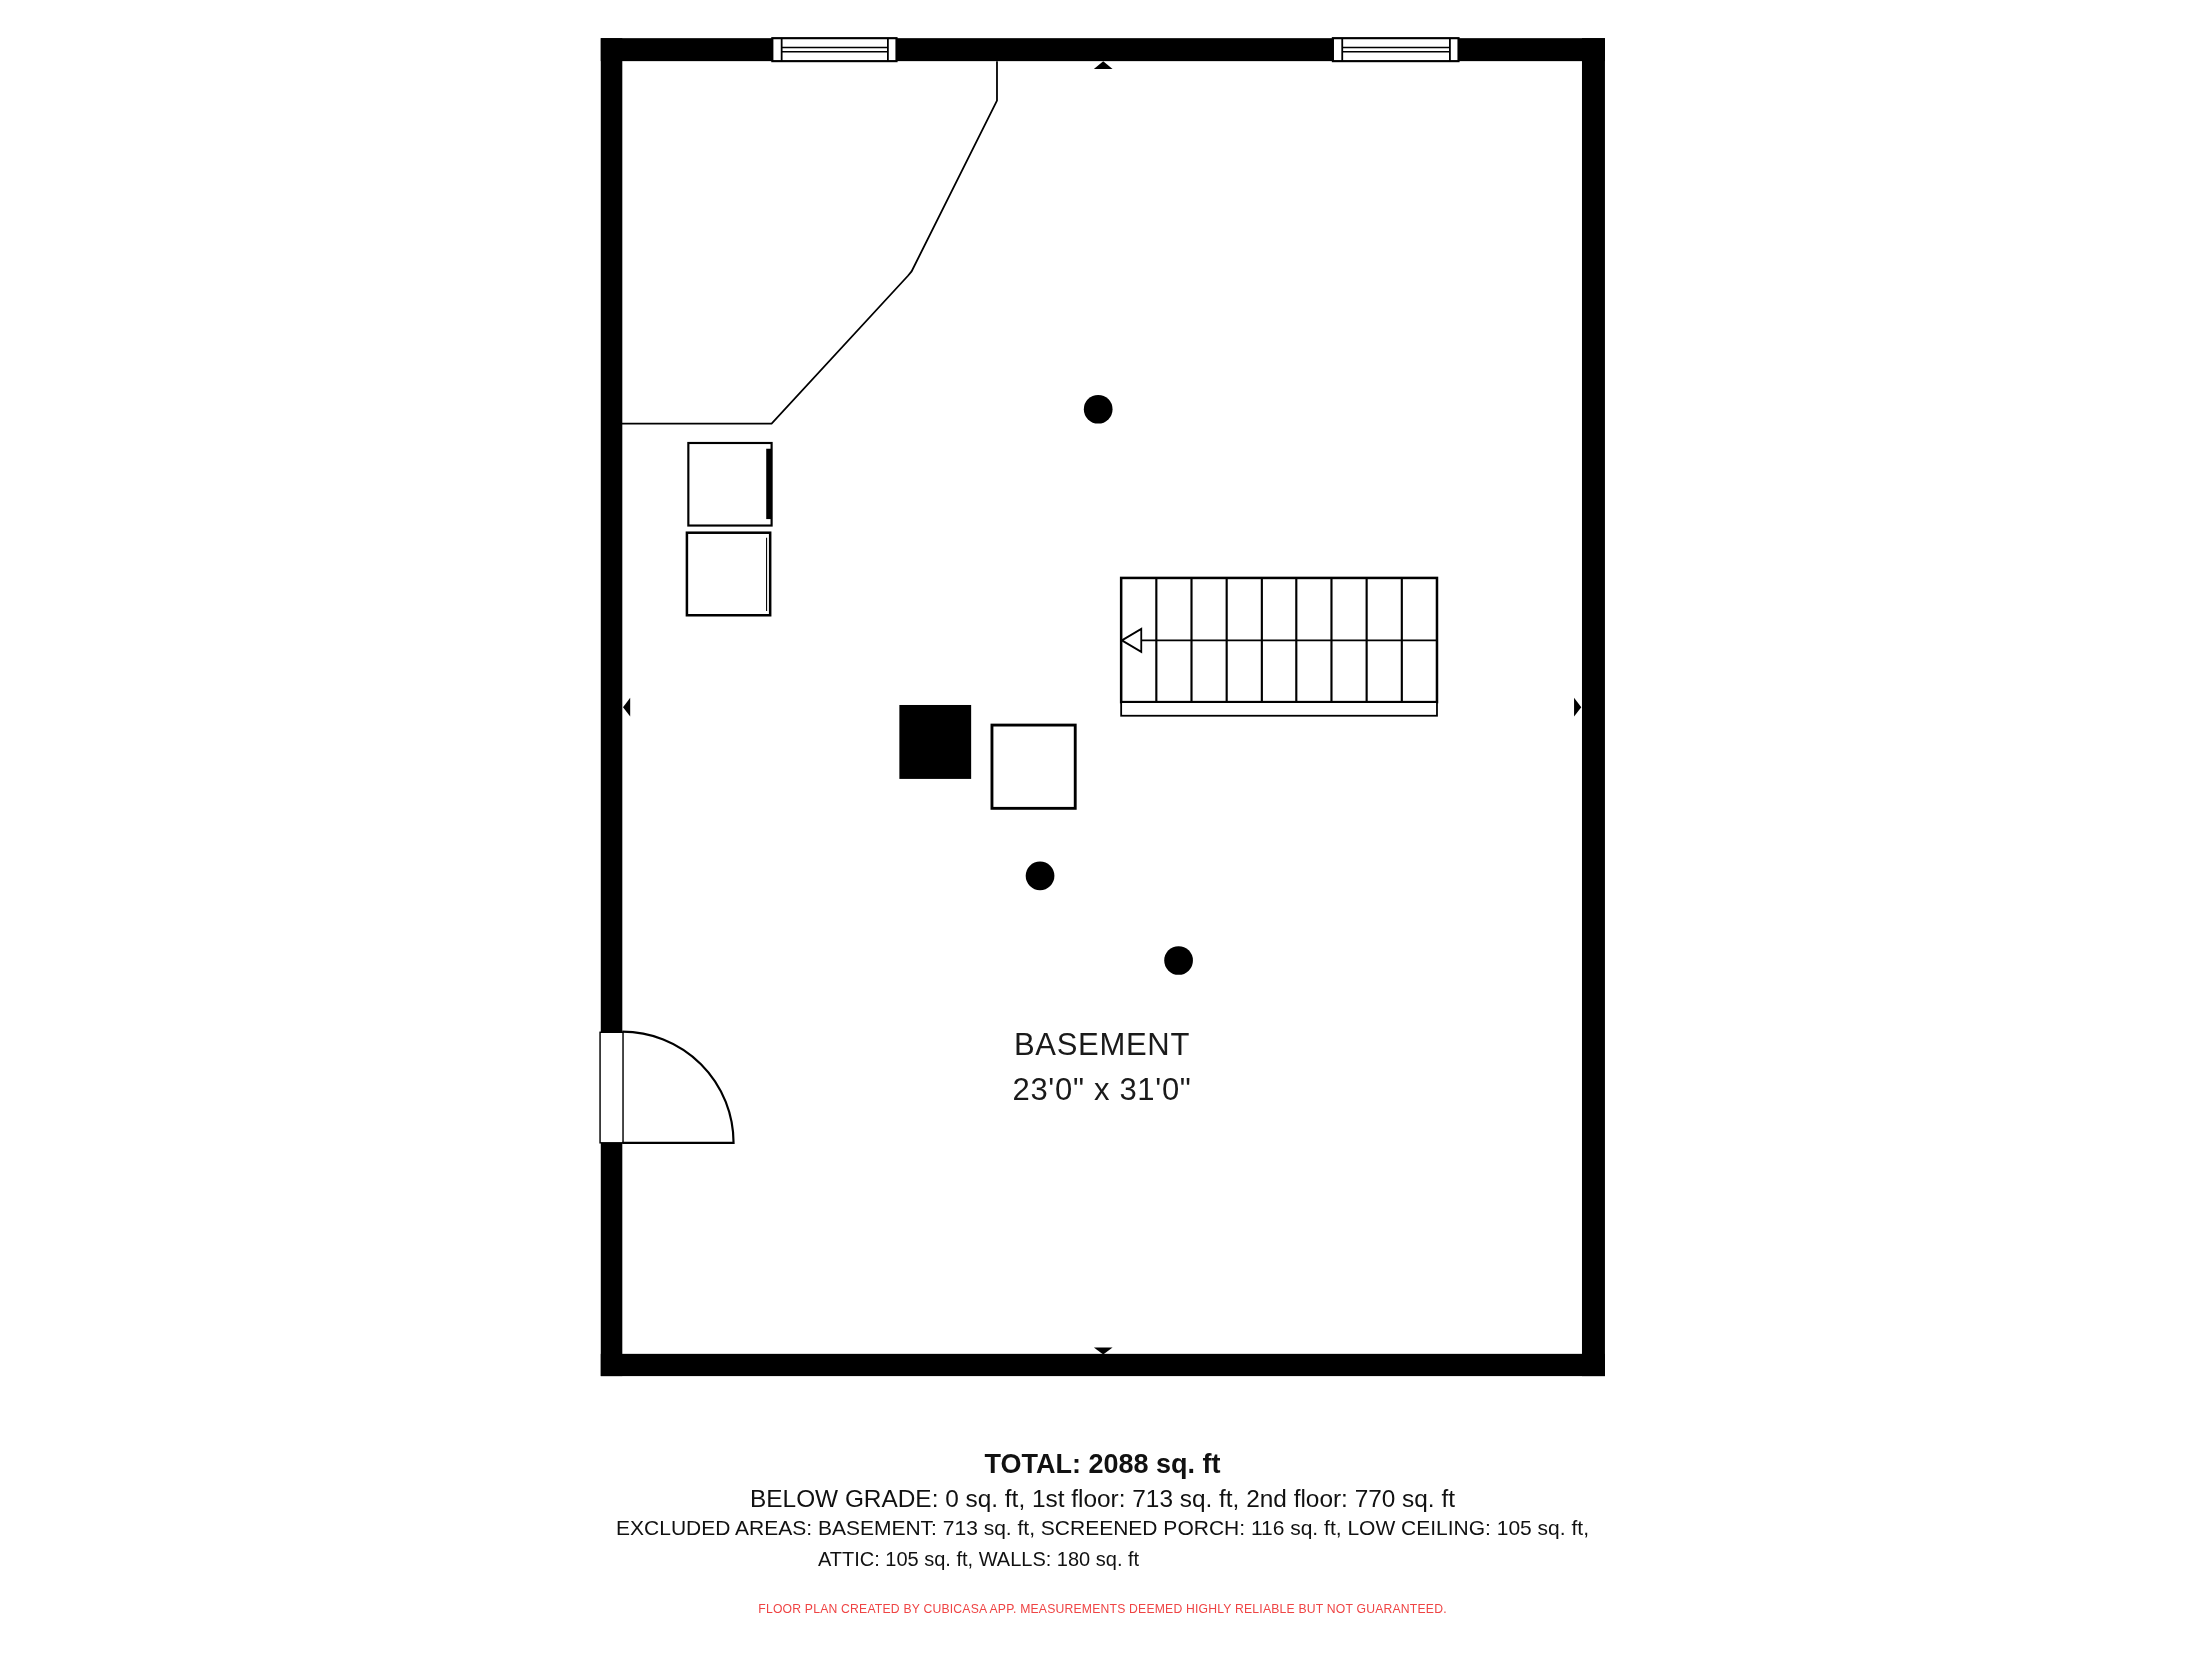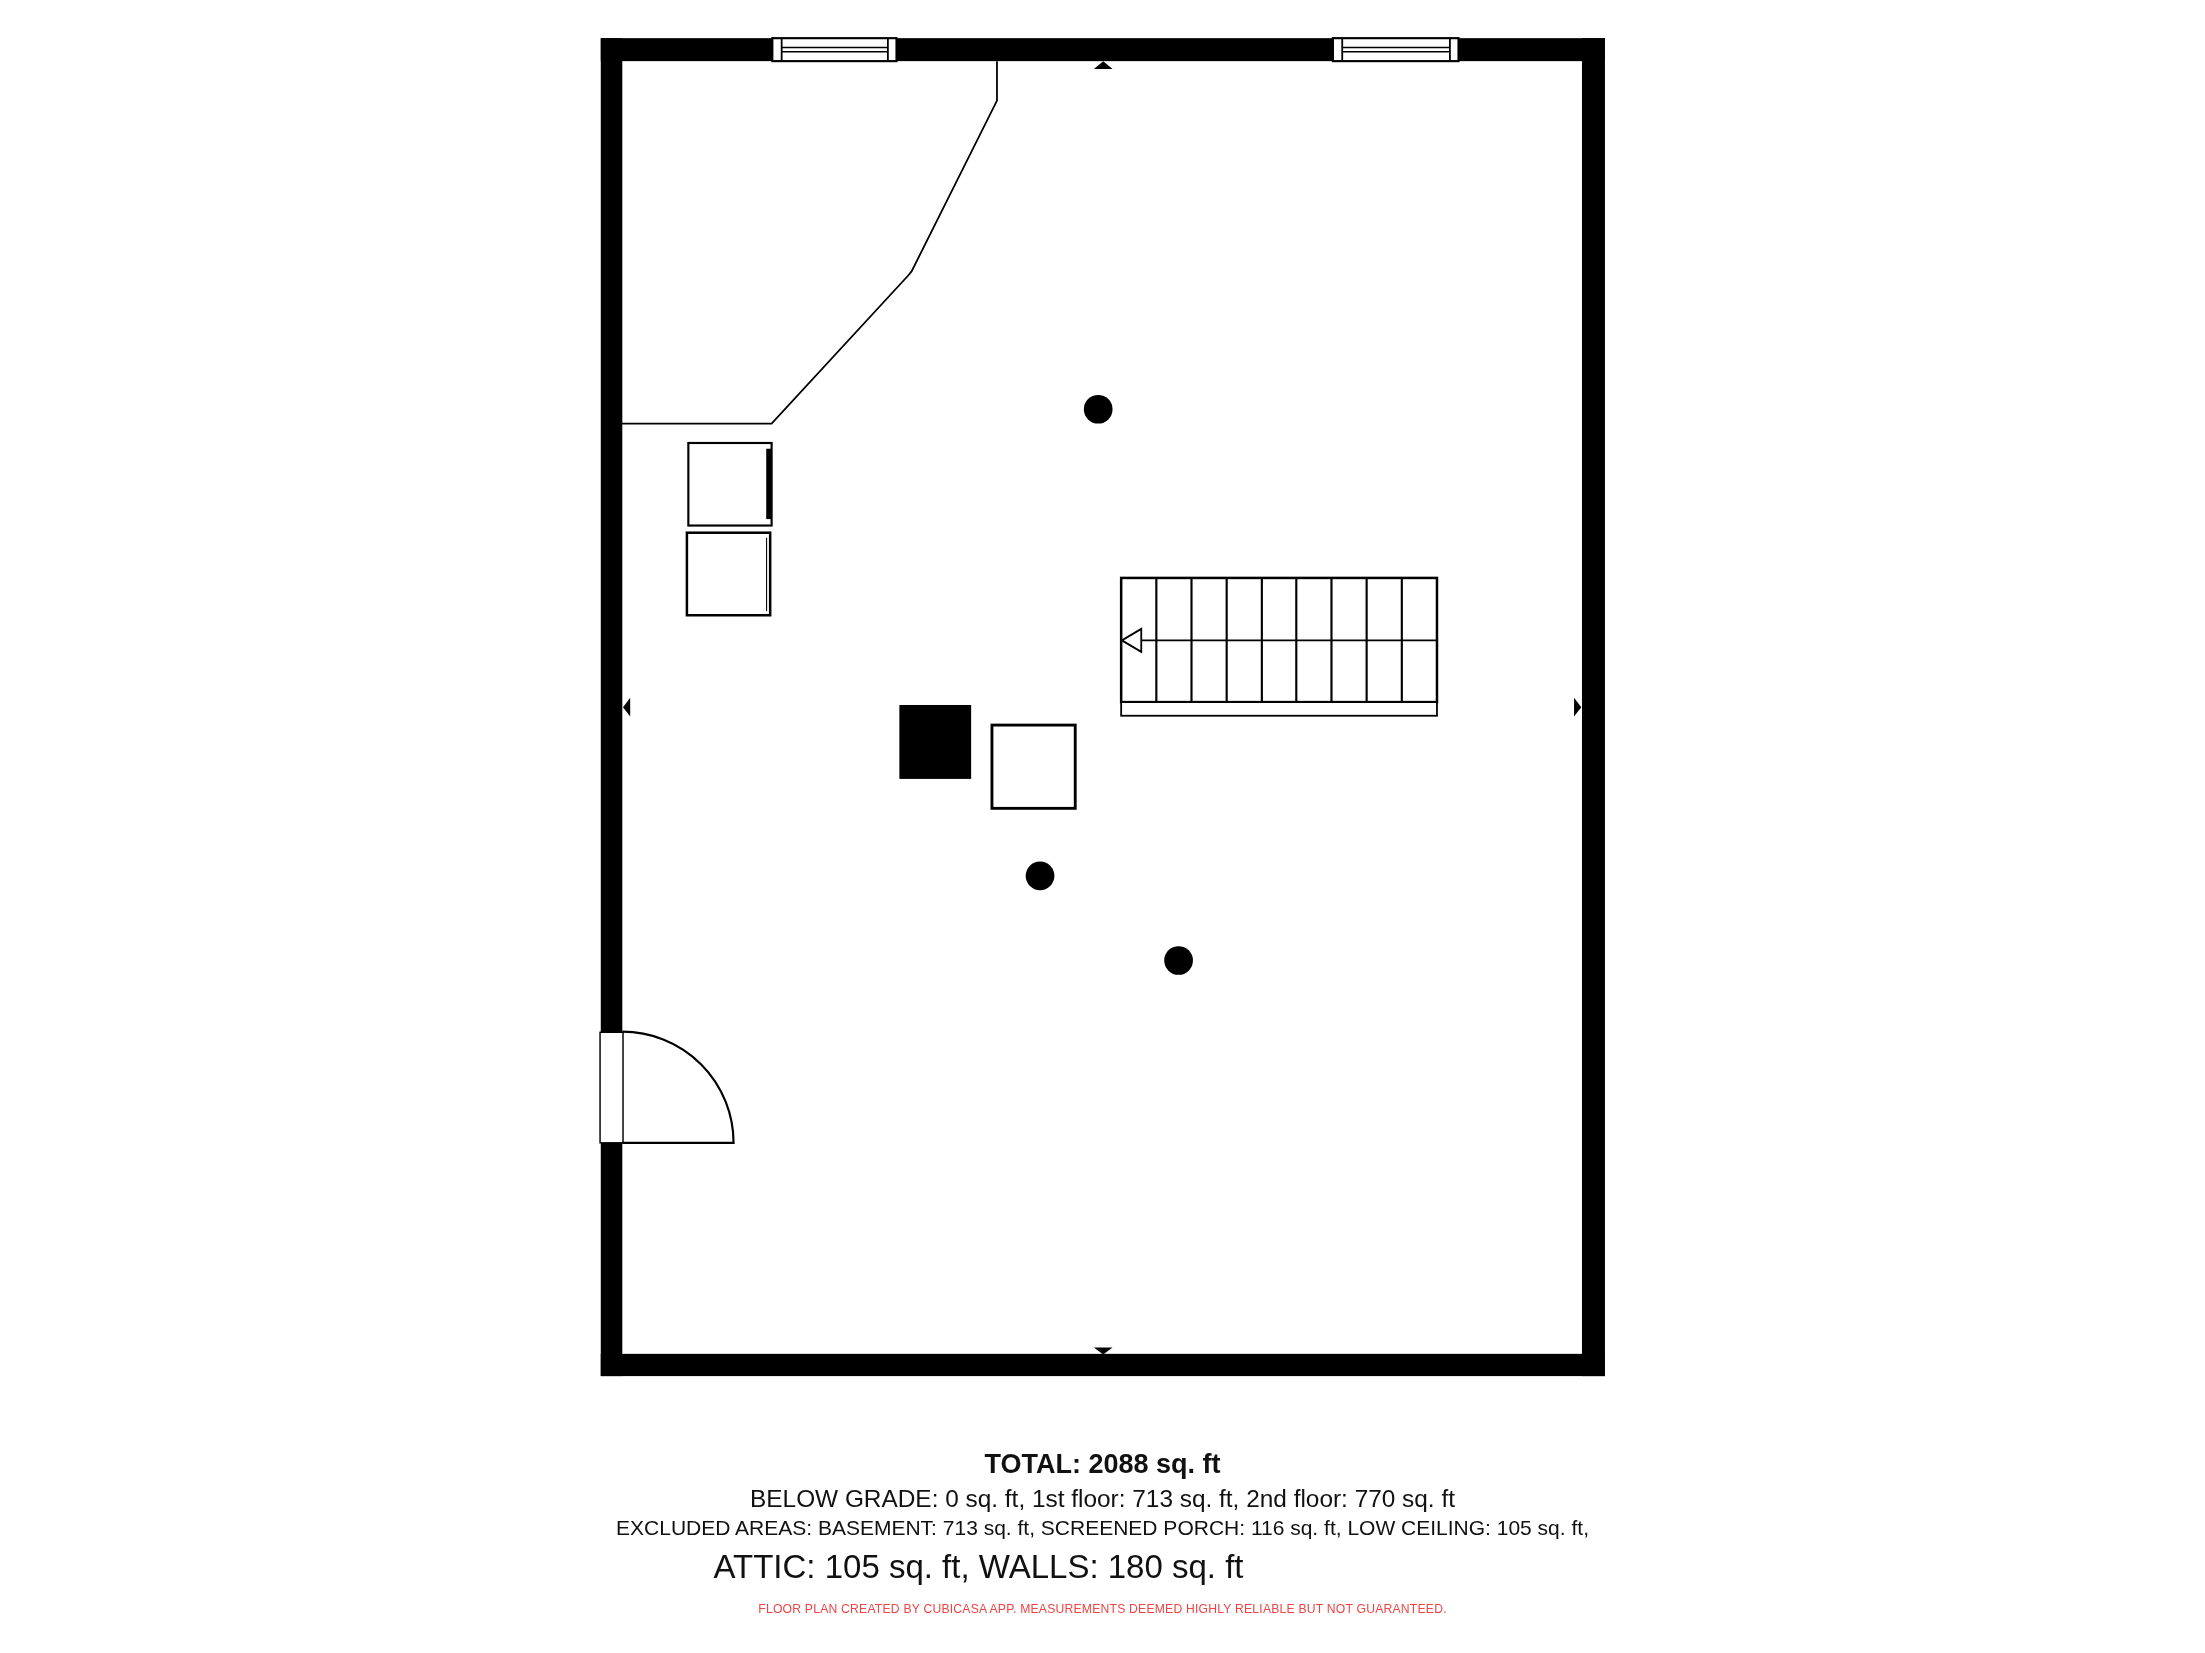--- a/index.html
+++ b/index.html
@@ -70,21 +70,21 @@
     left: 0;
     width: 2205px;
     top: 1516px;
     font-size: 21px;
   }
   .summary-line3 {
     position: absolute;
     left: 0;
     width: 1957px;
     top: 1548px;
-    font-size: 33px;
+    font-size: 20px;
   }
   .footer-note {
     position: absolute;
     left: 0;
     width: 2205px;
     top: 1602px;
     text-align: center;
     font-size: 12.2px;
     letter-spacing: 0.2px;
     color: #ef4444;
@@ -156,20 +156,24 @@
       <rect x="836" y="1438" width="32" height="154" fill="#ffffff" stroke="#000000" stroke-width="2"></rect>
       <path d="M 867 1437 A 155 155 0 0 1 1022 1592 L 867 1592" fill="none" stroke="#000000" stroke-width="3"></path>
     </g>
 
     <polygon points="1537,85 1524,96 1550,96" fill="#000000"></polygon>
     <polygon points="1537,1887 1524,1877 1550,1877" fill="#000000"></polygon>
     <polygon points="868,985 878,972 878,998" fill="#000000"></polygon>
     <polygon points="2203,985 2193,972 2193,998" fill="#000000"></polygon>
   </svg>
 
+  <div class="room-label">
+    <div class="room-name">BASEMENT</div>
+    <div class="room-dims">23'0" x 31'0"</div>
+  </div>
 
   <div class="summary">
     <div class="summary-total">TOTAL: 2088 sq. ft</div>
     <div class="summary-line1">BELOW GRADE: 0 sq. ft, 1st floor: 713 sq. ft, 2nd floor: 770 sq. ft</div>
     <div class="summary-line2">EXCLUDED AREAS: BASEMENT: 713 sq. ft, SCREENED PORCH: 116 sq. ft, LOW CEILING: 105 sq. ft,</div>
     <div class="summary-line3">ATTIC: 105 sq. ft, WALLS: 180 sq. ft</div>
   </div>
 
   <div class="footer-note">FLOOR PLAN CREATED BY CUBICASA APP. MEASUREMENTS DEEMED HIGHLY RELIABLE BUT NOT GUARANTEED.</div>
 

